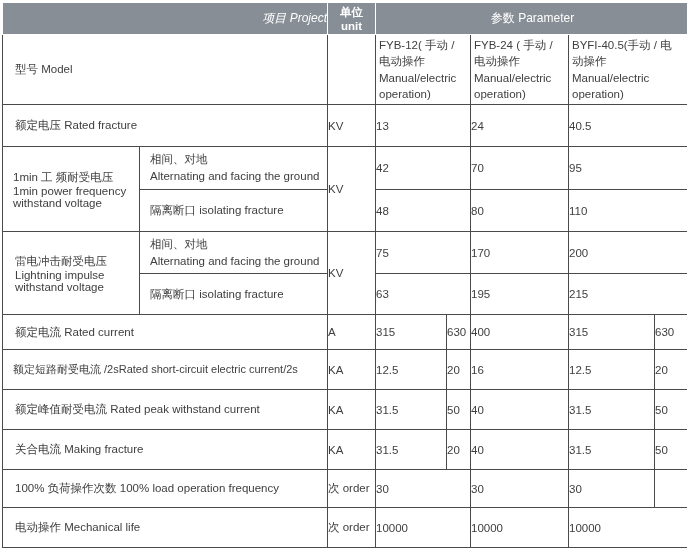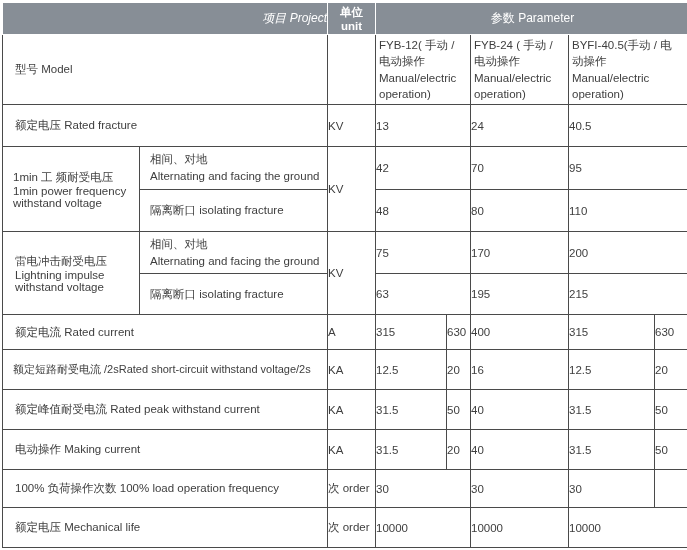--- a/index.html
+++ b/index.html
@@ -121,59 +121,59 @@
     <td colspan="2" class="lbl">额定电流 Rated current</td>
     <td class="ctr">A</td>
     <td class="ctr">315</td>
     <td class="ctr">630</td>
     <td class="ctr">400</td>
     <td class="ctr">315</td>
     <td class="ctr">630</td>
   </tr>
 
   <tr style="height:40px">
-    <td colspan="2" class="lbl nowrap" style="padding-left:10px">额定短路耐受电流 /2sRated short-circuit withstand voltage/2s</td>
+    <td colspan="2" class="lbl nowrap" style="padding-left:10px">额定短路耐受电流 /2sRated short-circuit electric current/2s</td>
     <td class="ctr">KA</td>
     <td class="ctr">12.5</td>
     <td class="ctr">20</td>
     <td class="ctr">16</td>
     <td class="ctr">12.5</td>
     <td class="ctr">20</td>
   </tr>
 
   <tr style="height:40px">
     <td colspan="2" class="lbl">额定峰值耐受电流 Rated peak withstand current</td>
     <td class="ctr">KA</td>
     <td class="ctr">31.5</td>
     <td class="ctr">50</td>
     <td class="ctr">40</td>
     <td class="ctr">31.5</td>
     <td class="ctr">50</td>
   </tr>
 
   <tr style="height:40px">
-    <td colspan="2" class="lbl">电动操作 Making current</td>
+    <td colspan="2" class="lbl">关合电流 Making fracture</td>
     <td class="ctr">KA</td>
     <td class="ctr">31.5</td>
     <td class="ctr">20</td>
     <td class="ctr">40</td>
     <td class="ctr">31.5</td>
     <td class="ctr">50</td>
   </tr>
 
   <tr style="height:38px">
     <td colspan="2" class="lbl">100% 负荷操作次数 100% load operation frequency</td>
     <td class="ctr">次 order</td>
     <td colspan="2" class="ctr">30</td>
     <td class="ctr">30</td>
     <td class="ctr">30</td>
     <td class="ctr"></td>
   </tr>
 
   <tr style="height:40px">
-    <td colspan="2" class="lbl">额定电压 Mechanical life</td>
+    <td colspan="2" class="lbl">电动操作 Mechanical life</td>
     <td class="ctr">次 order</td>
     <td colspan="2" class="ctr">10000</td>
     <td class="ctr">10000</td>
     <td colspan="2" class="ctr">10000</td>
   </tr>
 </tbody>
   </table>
 
 </body></html>

